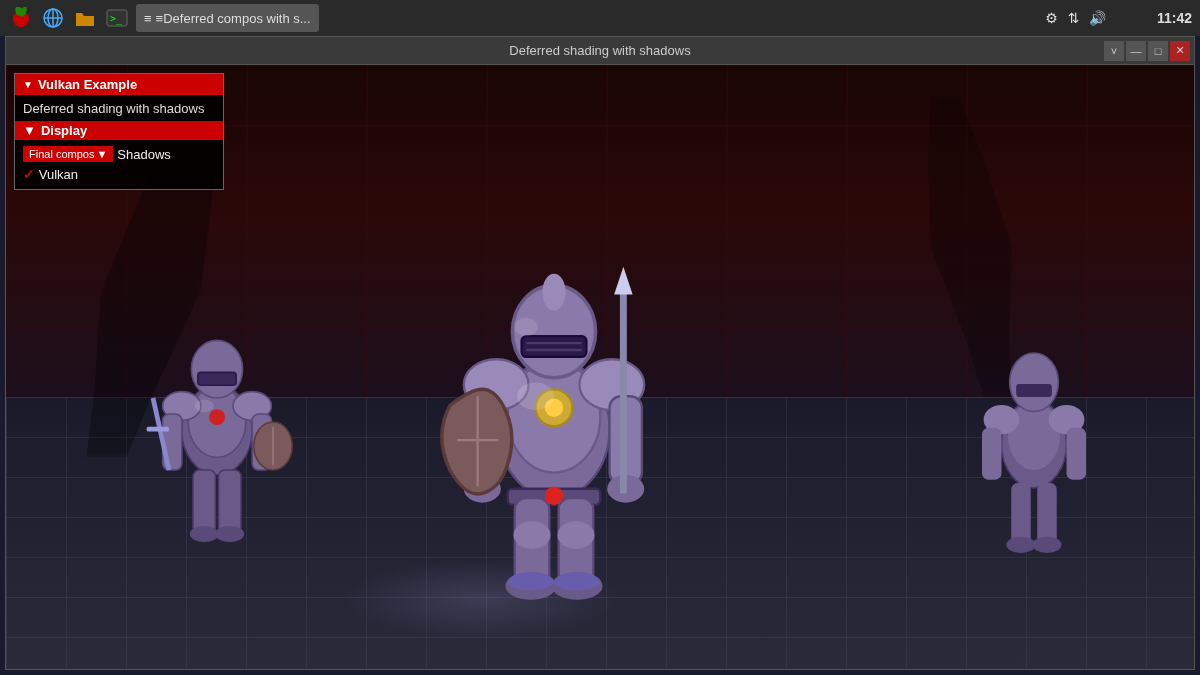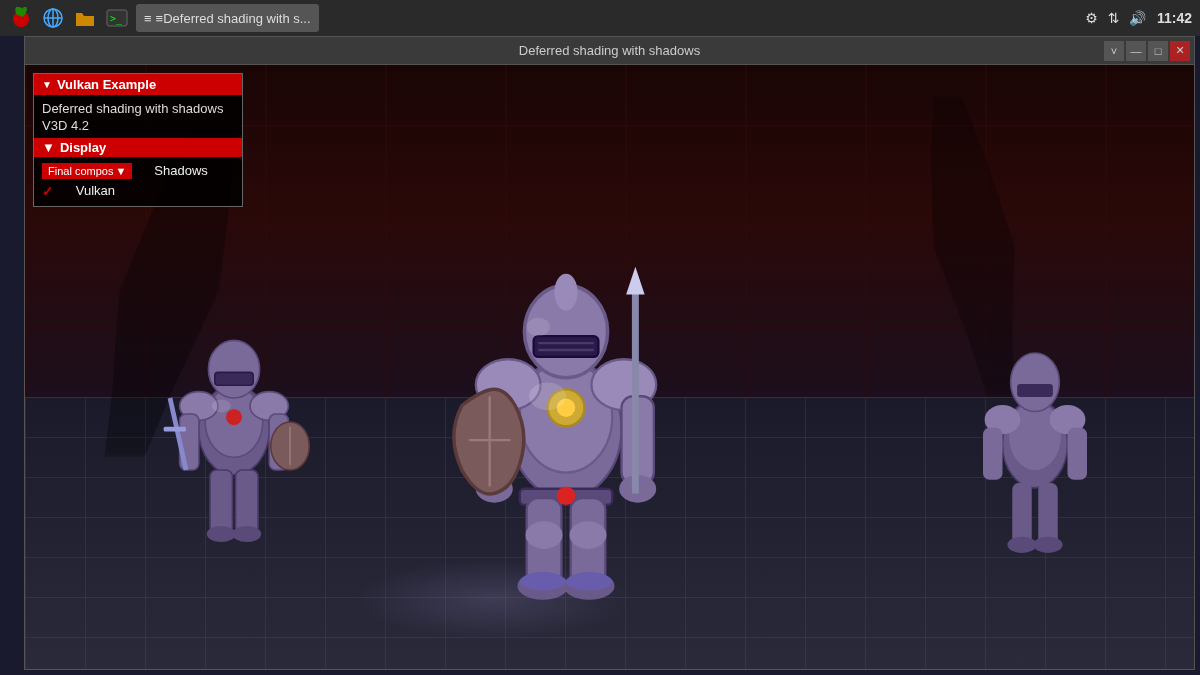--- a/index.html
+++ b/index.html
@@ -57,21 +57,20 @@
     #window {
       position: absolute;
       top: 36px;
       left: 5px;
       right: 5px;
       bottom: 5px;
       border: 1px solid #555;
       background: #1a1a1a;
       display: flex;
       flex-direction: column;
-      margin-left: 19px;
     }
 
     #window-titlebar {
       height: 28px;
       background: #3a3a3a;
       display: flex;
       align-items: center;
       justify-content: center;
       position: relative;
       font-size: 13px;
@@ -237,22 +236,22 @@
       align-items: center;
       gap: 5px;
       font-weight: bold;
       font-size: 13px;
       color: white;
       margin: 4px -8px 4px -8px;
     }
 
     .panel-row {
       display: flex;
-      align-items: flex-start;
-      gap: 22px;
+      align-items: flex-end;
+      gap: 4px;
       padding: 2px 0;
     }
 
     .dropdown-btn {
       background: #cc0000;
       color: white;
       border: none;
       padding: 2px 6px;
       font-size: 11px;
       cursor: pointer;
@@ -293,27 +292,27 @@
     </svg>
   </div>
   <div class="taskbar-icon">
     <svg width="22" height="22" viewBox="0 0 22 22">
       <rect x="1" y="3" width="20" height="16" rx="2" fill="#333" stroke="#666" stroke-width="1"></rect>
       <text x="4" y="15" fill="#0f0" font-size="10" font-family="monospace">&gt;_</text>
     </svg>
   </div>
   <div class="active-tab">
     <span>≡</span>
-    <span>≡Deferred shading with s...</span>
+    <span>≡Deferred compos with s...</span>
   </div>
   <div class="taskbar-right">
     <span title="Bluetooth">⚙</span>
     <span>⇅</span>
     <span>🔊</span>
-    <span style="font-size:14px;color:#ddd;font-weight:bold;">11:42</span>
+    <span style="font-size:14px;color:#ddd;font-weight:bold;margin-left:40px;">11:42</span>
   </div>
 </div>
 
 <div id="window">
   <div id="window-titlebar">
     <span style="font-size:13px;color:#ccc;">Deferred shading with shadows</span>
     <div class="window-controls">
       <button class="win-btn">˅</button>
       <button class="win-btn">—</button>
       <button class="win-btn">□</button>
@@ -448,21 +447,20 @@
       </div>
     </div>
 
     <div id="overlay-panel">
       <div class="panel-header">
         <span class="panel-header-arrow">▼</span>
         <span>Vulkan Example</span>
       </div>
       <div class="panel-body">
         <div class="panel-info-line">Deferred shading with shadows</div>
-        <div class="panel-info-line">V3D 4.2</div>
         <div class="panel-section-header">
           <span>▼</span>
           <span>Display</span>
         </div>
         <div class="panel-row">
           <button class="dropdown-btn">
             <span>Final compos</span>
             <span>▼</span>
           </button>
           <span>Shadows</span>

